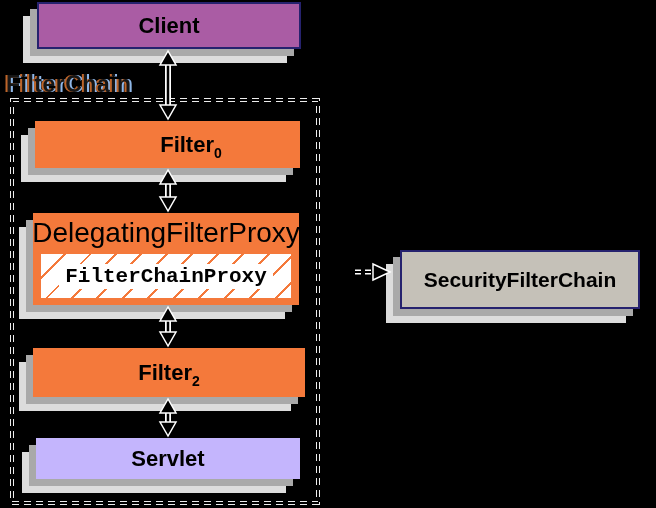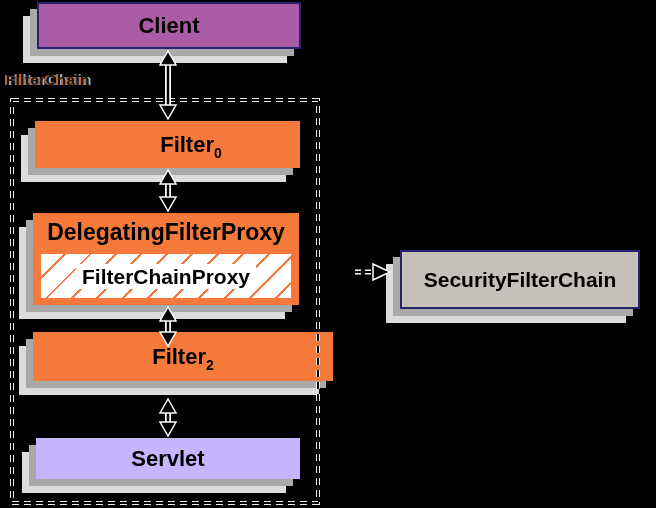--- a/index.html
+++ b/index.html
@@ -23,58 +23,58 @@
     text-align: right;
   }
   .shadowed { box-shadow: -7px 7px 0 #A9A9A9, -14px 14px 0 #DCDCDC; }
 
   .client-box {
     left: 37px; top: 2px; width: 264px; height: 47px;
     background: #AA5CA4;
     border: 2px solid #26226E;
   }
   .filter0-box { left: 35px; top: 121px; width: 265px; height: 47px; background: #F4793B; padding-left: 47px; }
-  .filter2-box { left: 33px; top: 332px; width: 300px; height: 49px; background: #F4793B; }
+  .filter2-box { left: 33px; top: 348px; width: 272px; height: 49px; background: #F4793B; }
   .servlet-box { left: 36px; top: 438px; width: 264px; height: 41px; background: #c4b5fd; }
 
   .dfp-box {
     left: 33px; top: 213px; width: 266px; height: 92px;
     background: #F4793B;
     flex-direction: column;
     justify-content: flex-start;
   }
   .dfp-title {
     height: 39px;
     display: flex; align-items: center; justify-content: center;
-    font-size: 23px; font-weight: bold; color: #000;
+    font-size: 28px; font-weight: normal; color: #000;
   }
   .fcp-box {
     position: absolute;
     box-sizing: border-box;
     left: 6px; top: 39px; width: 254px; height: 48px;
     background-color: #FFFFFF;
     background-image: repeating-linear-gradient(135deg,
       transparent 0px, transparent 16px, #F4793B 16px, #F4793B 18px);
     border: 2px solid #F4793B;
     display: flex; align-items: center; justify-content: center;
-    font-size: 21px; font-weight: bold; color: #000;
+    font-size: 21px; font-weight: bold; color: #000; font-family: Liberation Mono, monospace;
   }
   .fcp-halo { background: #FFFFFF; padding: 2px 6px; }
 
   .sfc-box {
     left: 400px; top: 250px; width: 240px; height: 59px;
     background: #C5C1B8;
     border: 2px solid #26226E;
     font-size: 21px;
   }
 
   .fc-label {
     position: absolute;
     left: 6px; top: 71px;
-    font-size: 15px;
+    font-size: 23px;
     font-weight: bold;
     color: #161616;
     letter-spacing: 0.5px;
     text-shadow: -2px 0 0 #BD652A, 2px 0 0 #8FB7E8;
   }
 
   sub.idx {
     font-size: 14px;
     font-weight: bold;
     line-height: 0;

